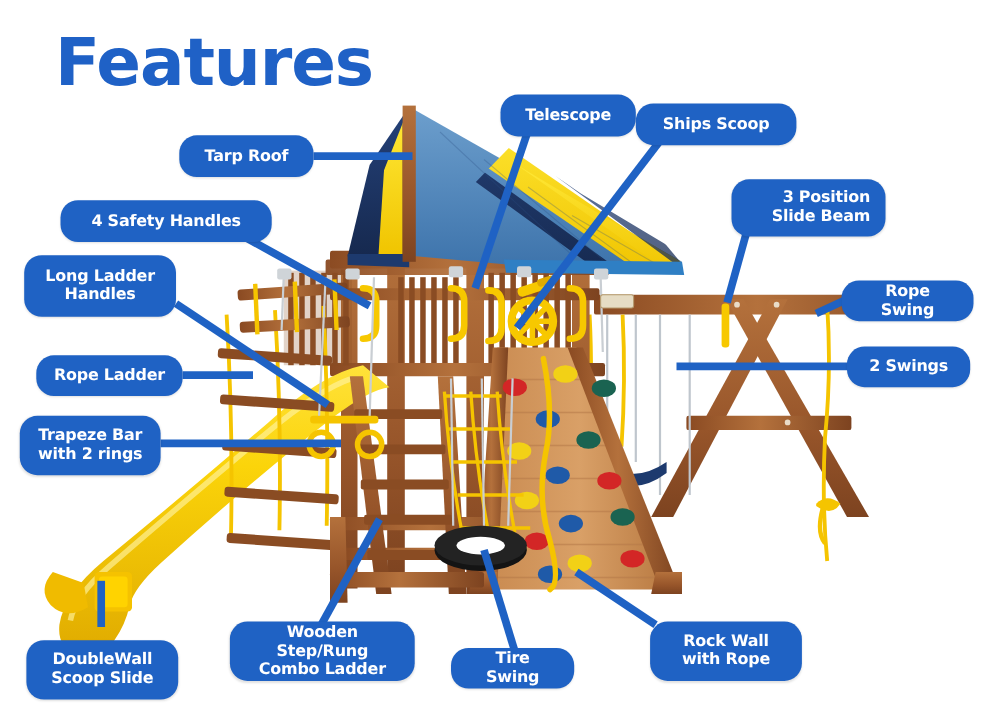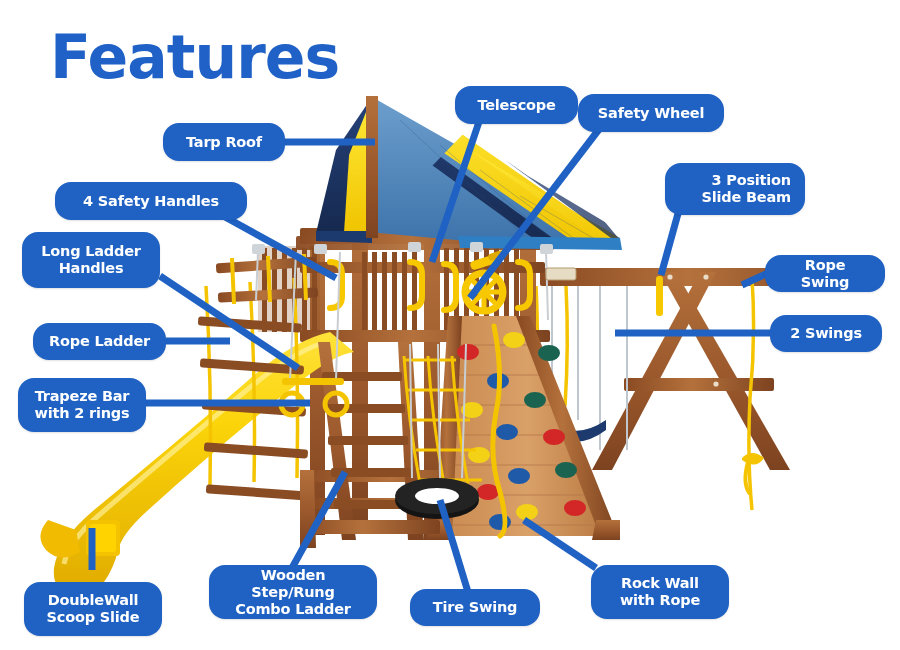--- a/index.html
+++ b/index.html
@@ -396,21 +396,21 @@
 
   <div class="pill" style="left:163px;top:123px;width:122px;height:38px;">
     <span>Tarp Roof</span>
   </div>
 
   <div class="pill" style="left:455px;top:58px;width:123px;height:38px;margin-top:28px;">
     <span>Telescope</span>
   </div>
 
   <div class="pill" style="left:578px;top:94px;width:146px;height:38px;">
-    <span>Safety Wheel</span>
+    <span>Ships Scoop</span>
   </div>
 
   <div class="pill" style="left:665px;top:163px;width:140px;height:52px;flex-direction:column;align-items:flex-end;">
     <span>3 Position</span>
     <span>Slide Beam</span>
   </div>
 
   <div class="pill" style="left:765px;top:255px;width:120px;height:37px;">
     <span>Rope Swing</span>
   </div>
@@ -440,21 +440,21 @@
   <div class="pill" style="left:24px;top:582px;width:138px;height:54px;flex-direction:column;">
     <span>DoubleWall</span>
     <span>Scoop Slide</span>
   </div>
 
   <div class="pill" style="left:209px;top:565px;width:168px;height:54px;flex-direction:column;">
     <span>Wooden Step/Rung</span>
     <span>Combo Ladder</span>
   </div>
 
-  <div class="pill" style="left:410px;top:589px;width:130px;height:37px;justify-content:center;">
+  <div class="pill" style="left:410px;top:589px;width:112px;height:37px;justify-content:center;">
     <span>Tire Swing</span>
   </div>
 
   <div class="pill" style="left:591px;top:565px;width:138px;height:54px;flex-direction:column;border-radius:16px;">
     <span>Rock Wall</span>
     <span>with Rope</span>
   </div>
 
 </div>
 

